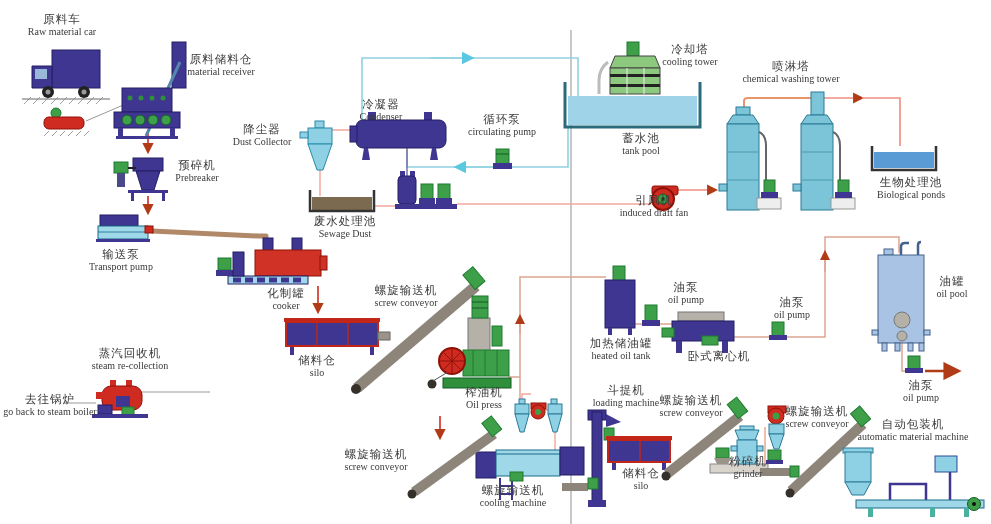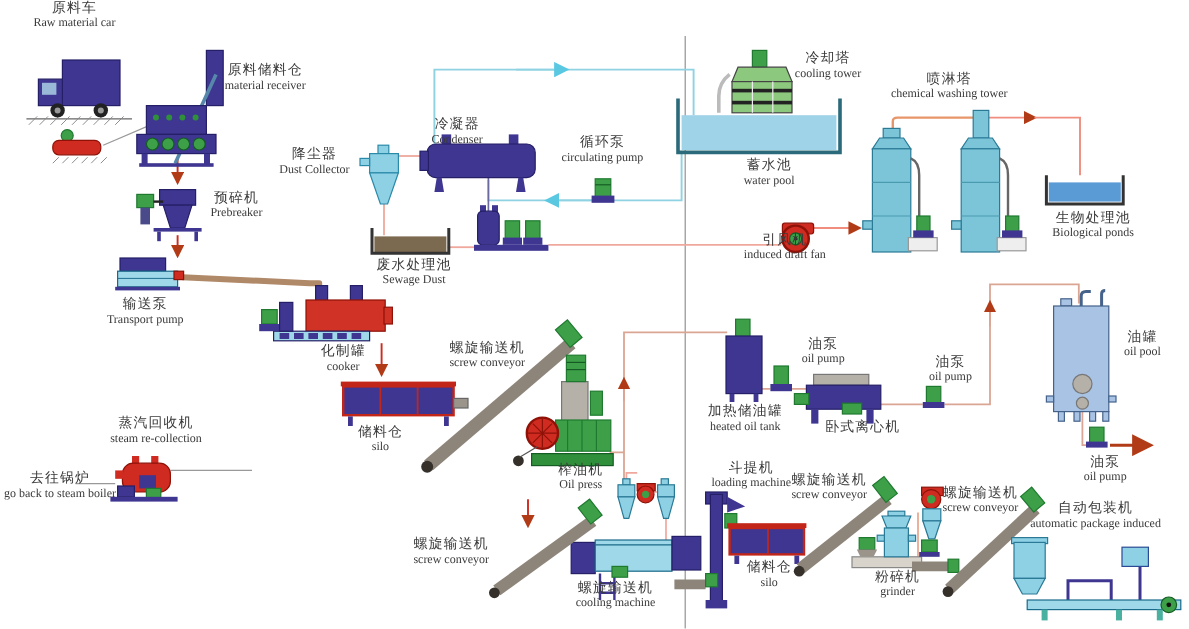--- a/index.html
+++ b/index.html
@@ -428,21 +428,21 @@
   <path d="M890,500 V484 H926 V500" fill="none" stroke="#3e3691" stroke-width="2.5"></path>
   <rect x="856" y="500" width="128" height="8" fill="#9fd8e8" stroke="#1a6a8a"></rect>
   <circle cx="974" cy="504" r="6.5" fill="#3da048" stroke="#145c24"></circle>
   <circle cx="974" cy="504" r="2" fill="#111"></circle>
   <rect x="868" y="508" width="5" height="9" fill="#4ab0a0"></rect>
   <rect x="930" y="508" width="5" height="9" fill="#4ab0a0"></rect>
   <rect x="964" y="508" width="5" height="9" fill="#4ab0a0"></rect>
 </g>
 </svg>
 
-<div class="lbl" style="left:62px;top:0">
+<div class="lbl" style="left:62px;top:12px">
       <span class="zh">原料车</span>
       <span class="en">Raw material car</span>
     </div>
 <div class="lbl" style="left:221px;top:52px">
       <span class="zh">原料储料仓</span>
       <span class="en">material receiver</span>
     </div>
 <div class="lbl" style="left:197px;top:158px">
       <span class="zh">预碎机</span>
       <span class="en">Prebreaker</span>
@@ -462,21 +462,21 @@
 <div class="lbl" style="left:690px;top:42px">
       <span class="zh">冷却塔</span>
       <span class="en">cooling tower</span>
     </div>
 <div class="lbl" style="left:791px;top:59px">
       <span class="zh">喷淋塔</span>
       <span class="en">chemical washing tower</span>
     </div>
 <div class="lbl" style="left:641px;top:131px">
       <span class="zh">蓄水池</span>
-      <span class="en">water pool</span>
+      <span class="en">tank pool</span>
     </div>
 <div class="lbl" style="left:911px;top:175px">
       <span class="zh">生物处理池</span>
       <span class="en">Biological ponds</span>
     </div>
 <div class="lbl" style="left:345px;top:214px">
       <span class="zh">废水处理池</span>
       <span class="en">Sewage Dust</span>
     </div>
 <div class="lbl" style="left:654px;top:193px">
@@ -548,26 +548,26 @@
       <span class="en">screw conveyor</span>
     </div>
 <div class="lbl" style="left:641px;top:466px">
       <span class="zh">储料仓</span>
       <span class="en">silo</span>
     </div>
 <div class="lbl" style="left:513px;top:483px">
       <span class="zh">螺旋输送机</span>
       <span class="en">cooling machine</span>
     </div>
-<div class="lbl" style="left:748px;top:474px">
+<div class="lbl" style="left:748px;top:454px">
       <span class="zh">粉碎机</span>
       <span class="en">grinder</span>
     </div>
 <div class="lbl" style="left:817px;top:404px">
       <span class="zh">螺旋输送机</span>
       <span class="en">screw conveyor</span>
     </div>
 <div class="lbl" style="left:913px;top:417px">
       <span class="zh">自动包装机</span>
-      <span class="en">automatic package induced</span>
+      <span class="en">automatic material machine</span>
     </div>
 
 </div>
 
 </body></html>

